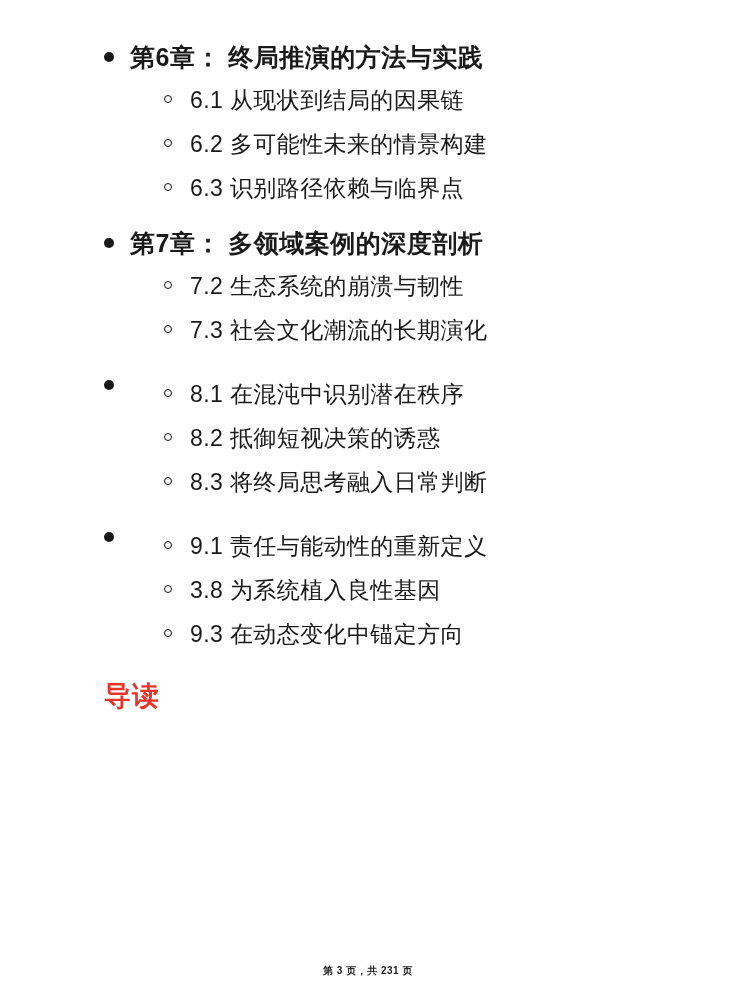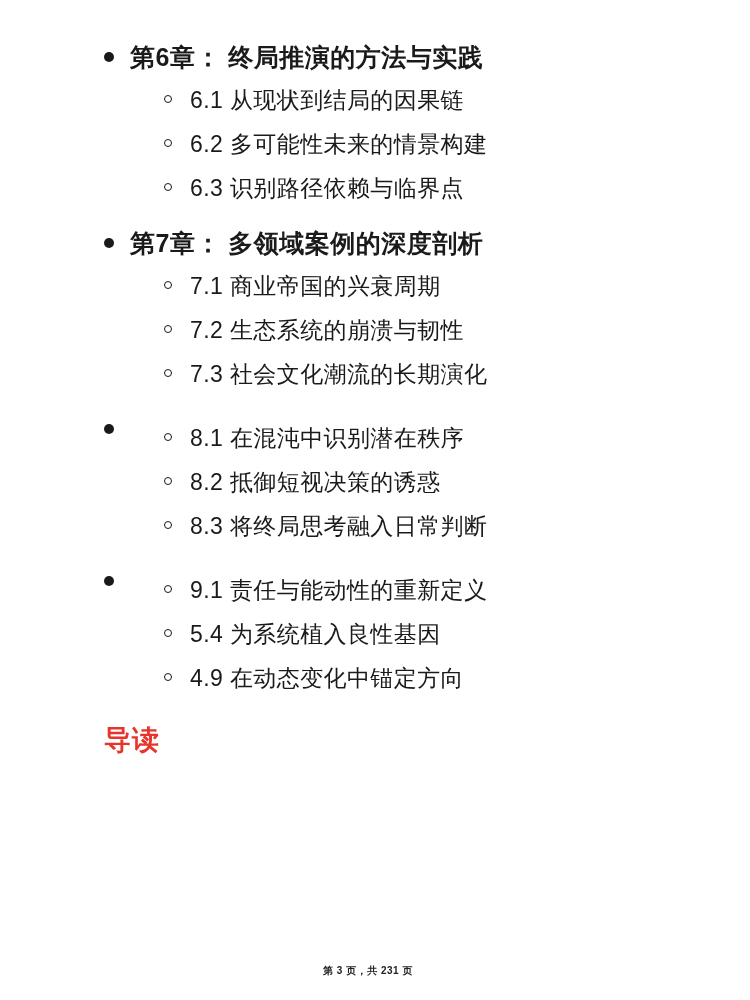--- a/index.html
+++ b/index.html
@@ -131,24 +131,20 @@
     </div>
 
     <div class="chapter-block">
       <div class="chapter-line">
         <span class="bullet-filled"></span>
         <span class="chapter-text">第7章： 多领域案例的深度剖析</span>
       </div>
       <div class="chapter-sections">
         <div class="section-line">
           <span class="bullet-hollow"></span>
-          <span class="section-text">7.1 商业帝国的兴衰周期</span>
-        </div>
-        <div class="section-line">
-          <span class="bullet-hollow"></span>
           <span class="section-text">7.2 生态系统的崩溃与韧性</span>
         </div>
         <div class="section-line">
           <span class="bullet-hollow"></span>
           <span class="section-text">7.3 社会文化潮流的长期演化</span>
         </div>
       </div>
     </div>
 
     <div class="chapter-block">
@@ -175,25 +171,25 @@
       <div class="chapter-line">
         <span class="bullet-filled"></span>
       </div>
       <div class="chapter-sections">
         <div class="section-line">
           <span class="bullet-hollow"></span>
           <span class="section-text">9.1 责任与能动性的重新定义</span>
         </div>
         <div class="section-line">
           <span class="bullet-hollow"></span>
-          <span class="section-text">5.4 为系统植入良性基因</span>
+          <span class="section-text">3.8 为系统植入良性基因</span>
         </div>
         <div class="section-line">
           <span class="bullet-hollow"></span>
-          <span class="section-text">4.9 在动态变化中锚定方向</span>
+          <span class="section-text">9.3 在动态变化中锚定方向</span>
         </div>
       </div>
     </div>
 
   </div>
 
   <div class="heading-red">导读</div>
 
   <div class="footer">第 3 页，共 231 页</div>
 

